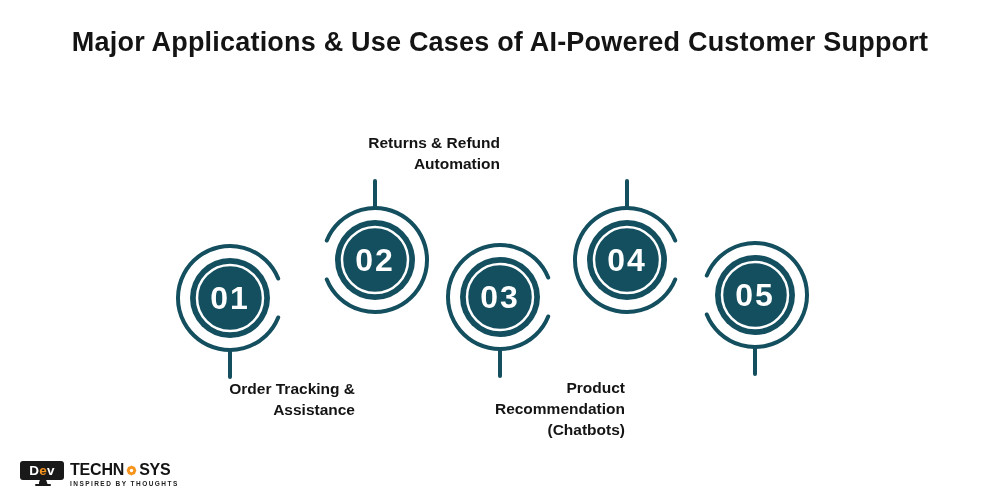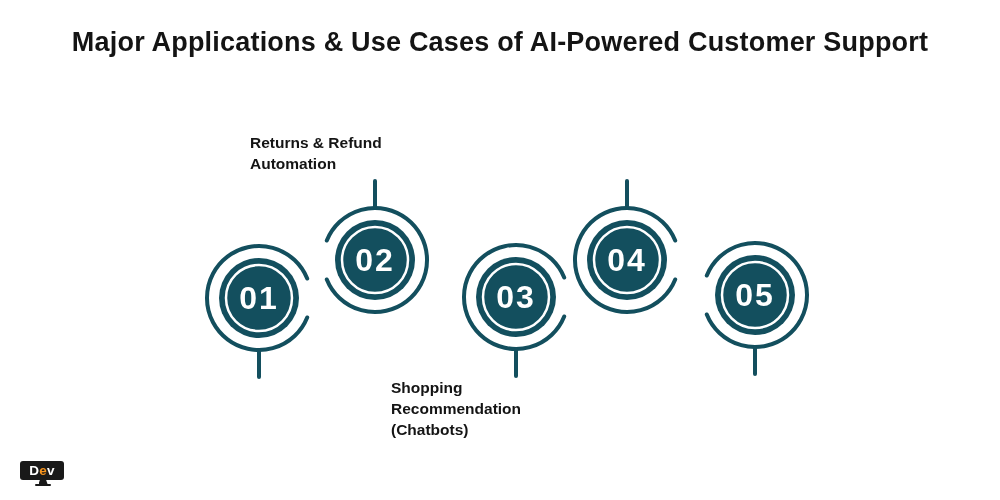--- a/index.html
+++ b/index.html
@@ -22,21 +22,21 @@
   .item-svg{position:absolute;left:0;top:0;overflow:visible;}
   .arc,.tail{stroke:var(--teal);stroke-width:4;stroke-linecap:round;fill:none;}
   .disc{fill:var(--teal);}
   .ring{stroke:#ffffff;stroke-width:2.5;fill:none;}
   .num{
     fill:#ffffff;font-size:32px;font-weight:700;letter-spacing:2px;
     font-family:"Liberation Sans",sans-serif;
   }
   .label{
     position:absolute;left:50%;transform:translateX(-50%);width:250px;
-    text-align:left;font-size:15.5px;font-weight:700;color:var(--text);
+    text-align:right;font-size:15.5px;font-weight:700;color:var(--text);
     line-height:21px;white-space:pre-line;
   }
   .label.below{top:142px;}
   .label.above{bottom:148px;}
 
   
   .logo{position:absolute;left:20px;top:461px;display:flex;align-items:flex-start;gap:4px;}
   .monitor-wrap{width:46px;}
   .screen{
     width:44px;height:19px;background:#191919;border-radius:3px;color:#fff;
@@ -52,49 +52,51 @@
   .tagline{font-size:6.5px;font-weight:700;letter-spacing:1.45px;color:#222;margin-top:2px;white-space:nowrap;}
 </style>
 </head>
 <body>
 
 <div class="stage">
 
   <div class="title">Major Applications &amp; Use Cases of AI-Powered Customer Support</div>
 
   <div id="items">
-      <div class="item" style="left: 197px; top: 236px;">
+      <div class="item" style="left: 168px; top: 236px;">
       <svg class="item-svg" width="124" height="150" viewBox="0 0 124 150">
         <path class="arc" d="M 110.20400000000001 81.44800000000001 A 52 52 0 1 1 110.20400000000001 42.552"></path>
         <line class="tail" x1="62" x2="62" y1="114" y2="141"></line>
         <circle class="disc" cx="62" cy="62" r="40"></circle>
         <circle class="ring" cx="62" cy="62" r="33"></circle>
         <text class="num" text-anchor="middle" x="62" y="73">01</text>
       </svg>
+      <div class="label below">Order Tracking &amp;
+Assistance</div>
     </div>
       <div class="item" style="left: 313px; top: 172px;">
       <svg class="item-svg" width="124" height="150" viewBox="0 0 124 150">
         <path class="arc" d="M 13.796 68.55199999999999 A 52 52 0 1 1 13.796 107.44800000000001"></path>
         <line class="tail" x1="62" x2="62" y1="36" y2="9"></line>
         <circle class="disc" cx="62" cy="88" r="40"></circle>
         <circle class="ring" cx="62" cy="88" r="33"></circle>
         <text class="num" text-anchor="middle" x="62" y="99">02</text>
       </svg>
       <div class="label above">Returns &amp; Refund
 Automation</div>
     </div>
-      <div class="item" style="left: 438px; top: 235px; margin-left: 16px;">
+      <div class="item" style="left: 438px; top: 235px;">
       <svg class="item-svg" width="124" height="150" viewBox="0 0 124 150">
         <path class="arc" d="M 110.20400000000001 81.44800000000001 A 52 52 0 1 1 110.20400000000001 42.552"></path>
         <line class="tail" x1="62" x2="62" y1="114" y2="141"></line>
         <circle class="disc" cx="62" cy="62" r="40"></circle>
         <circle class="ring" cx="62" cy="62" r="33"></circle>
         <text class="num" text-anchor="middle" x="62" y="73">03</text>
       </svg>
-      <div class="label below">Shopping
+      <div class="label below">Product
 Recommendation
 (Chatbots)</div>
     </div>
       <div class="item" style="left: 565px; top: 172px;">
       <svg class="item-svg" width="124" height="150" viewBox="0 0 124 150">
         <path class="arc" d="M 110.20400000000001 107.44800000000001 A 52 52 0 1 1 110.20400000000001 68.55199999999999"></path>
         <line class="tail" x1="62" x2="62" y1="36" y2="9"></line>
         <circle class="disc" cx="62" cy="88" r="40"></circle>
         <circle class="ring" cx="62" cy="88" r="33"></circle>
         <text class="num" text-anchor="middle" x="62" y="99">04</text>
@@ -114,15 +116,27 @@
   <div class="logo">
     <div class="monitor-wrap">
       <div class="screen">
           <span class="m-d">D</span>
           <span class="m-e">e</span>
           <span class="m-v">v</span>
         </div>
       <div class="stand"></div>
       <div class="base"></div>
     </div>
+    <div class="brand-col">
+      <div class="brand-line">
+        <span>TECHN</span>
+        <svg class="gear" viewBox="0 0 20 20">
+          <rect x="4" y="4" width="12" height="12" rx="2.5" fill="var(--orange)"></rect>
+          <rect x="4" y="4" width="12" height="12" rx="2.5" fill="var(--orange)" transform="rotate(45 10 10)"></rect>
+          <circle cx="10" cy="10" r="2.6" fill="#ffffff"></circle>
+        </svg>
+        <span>SYS</span>
+      </div>
+      <div class="tagline">INSPIRED BY THOUGHTS</div>
+    </div>
   </div>
 
 </div>
 
 </body></html>

